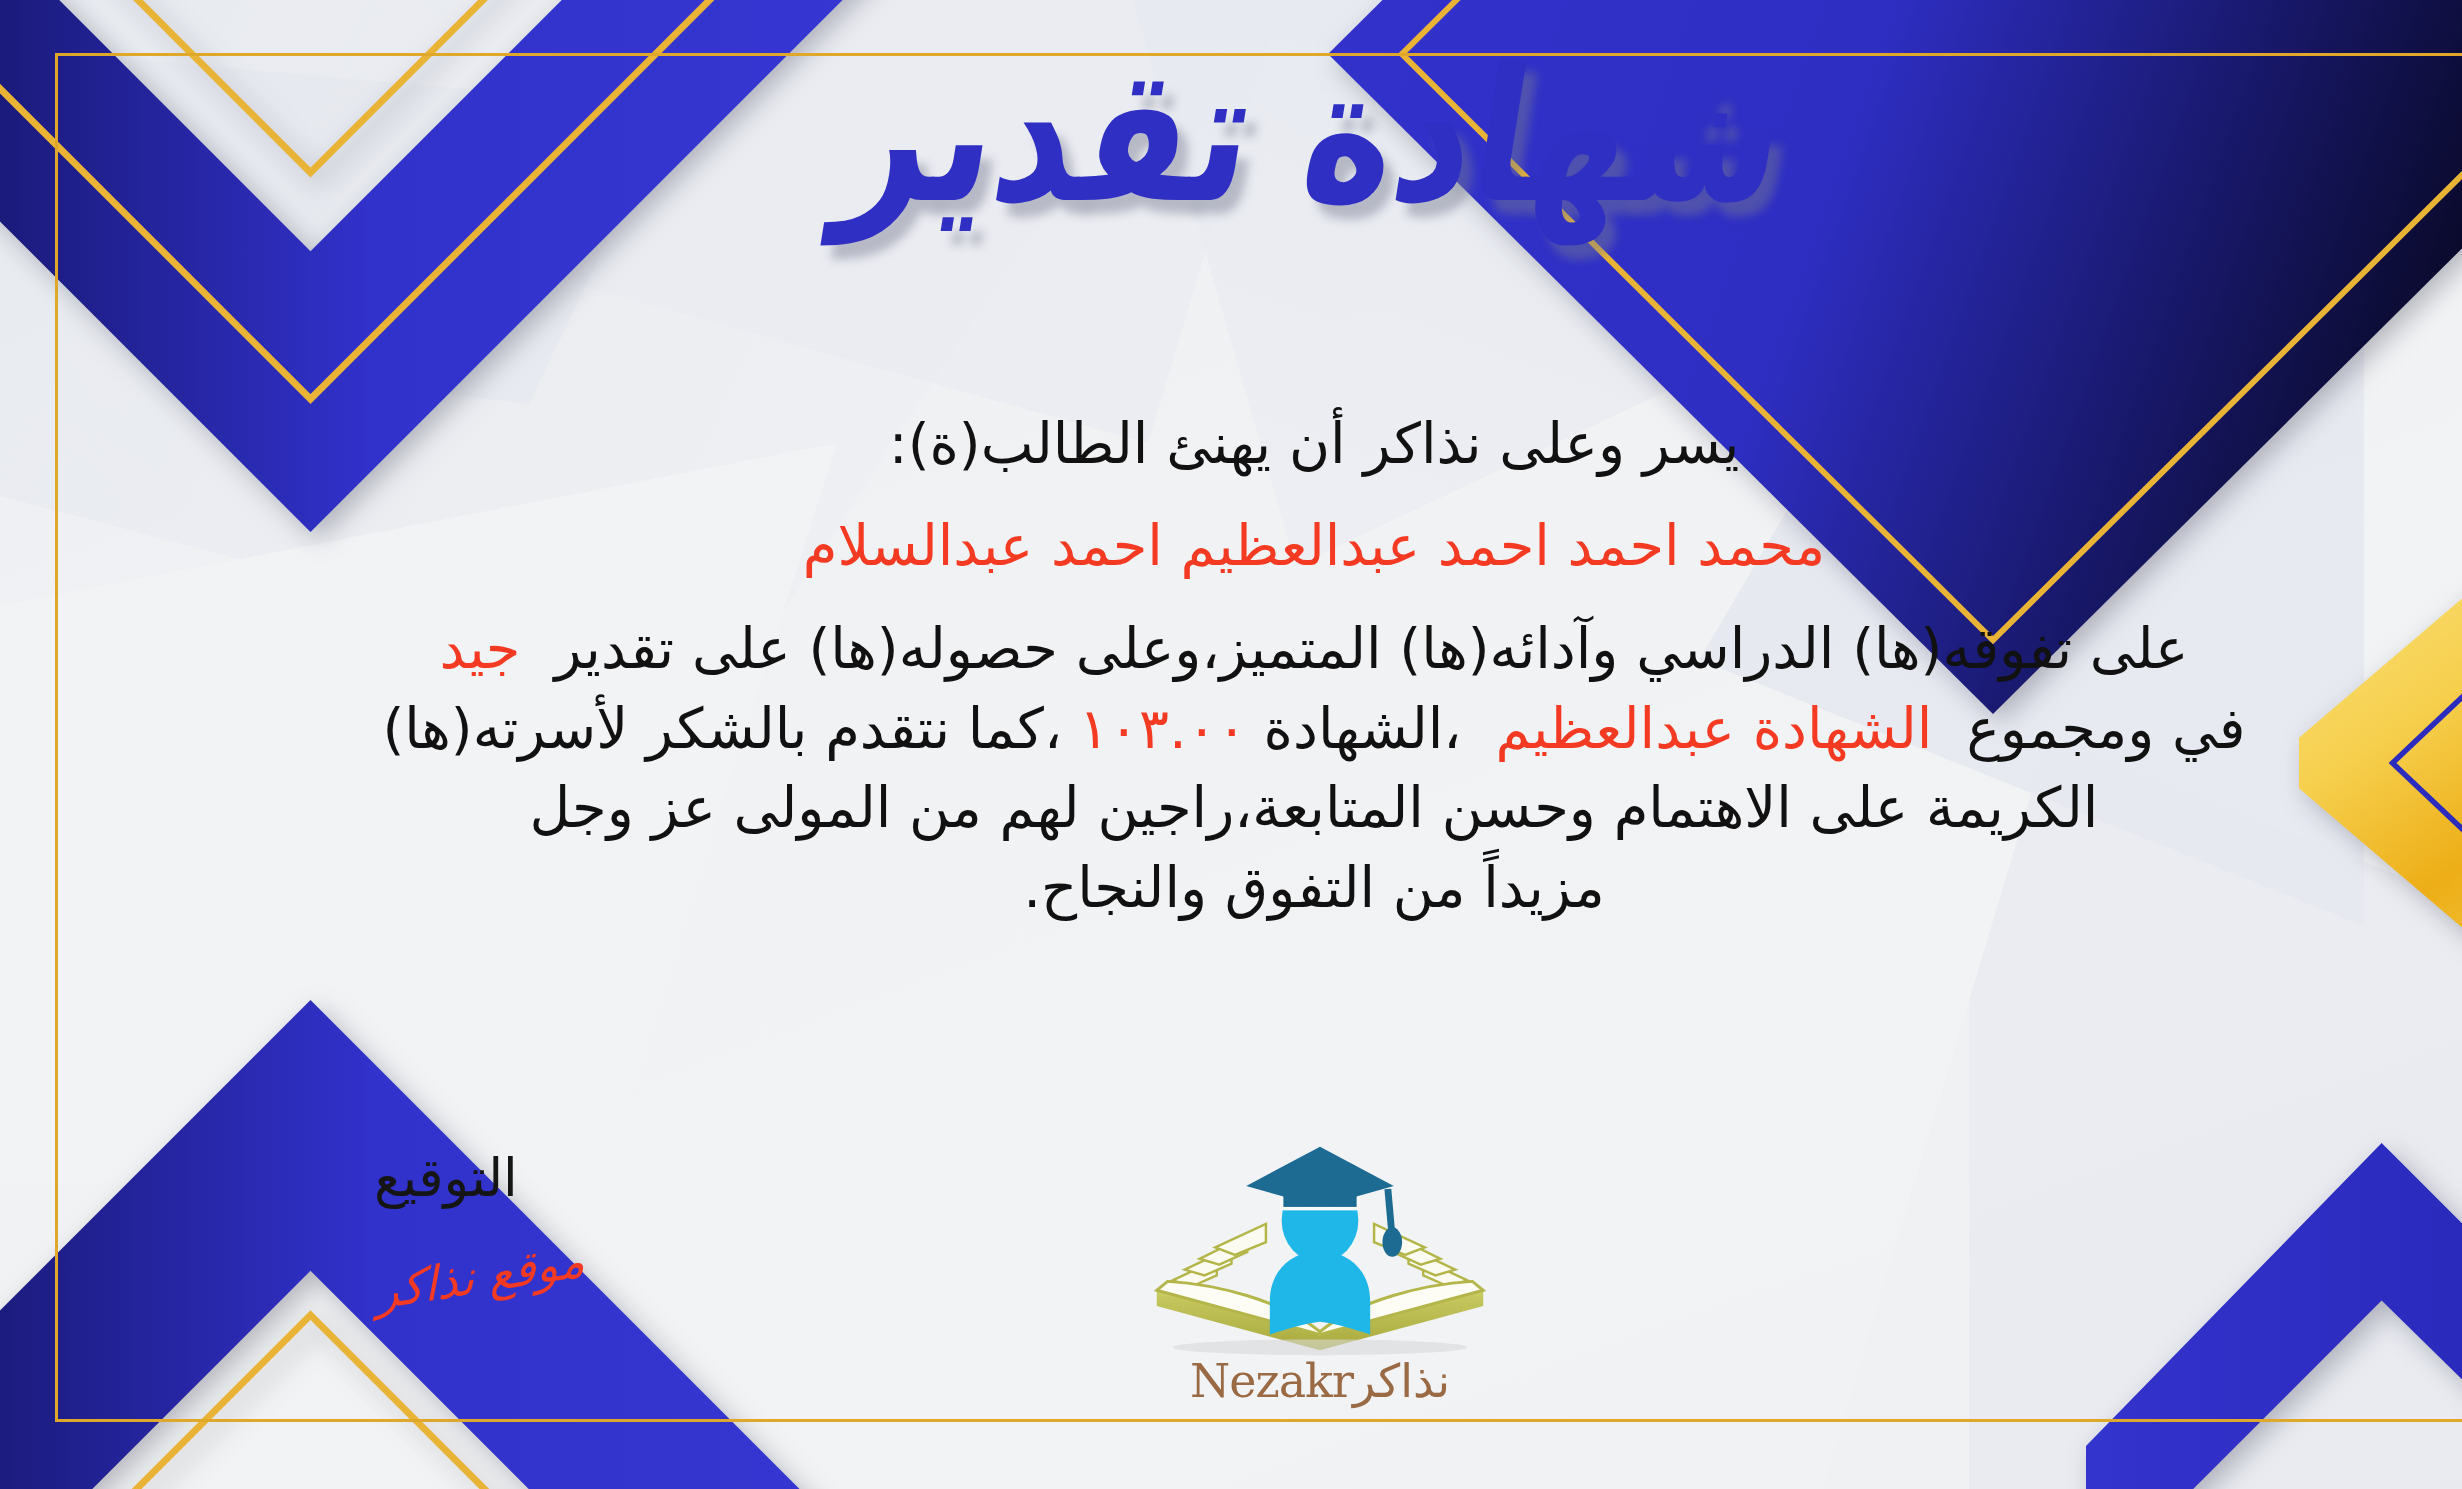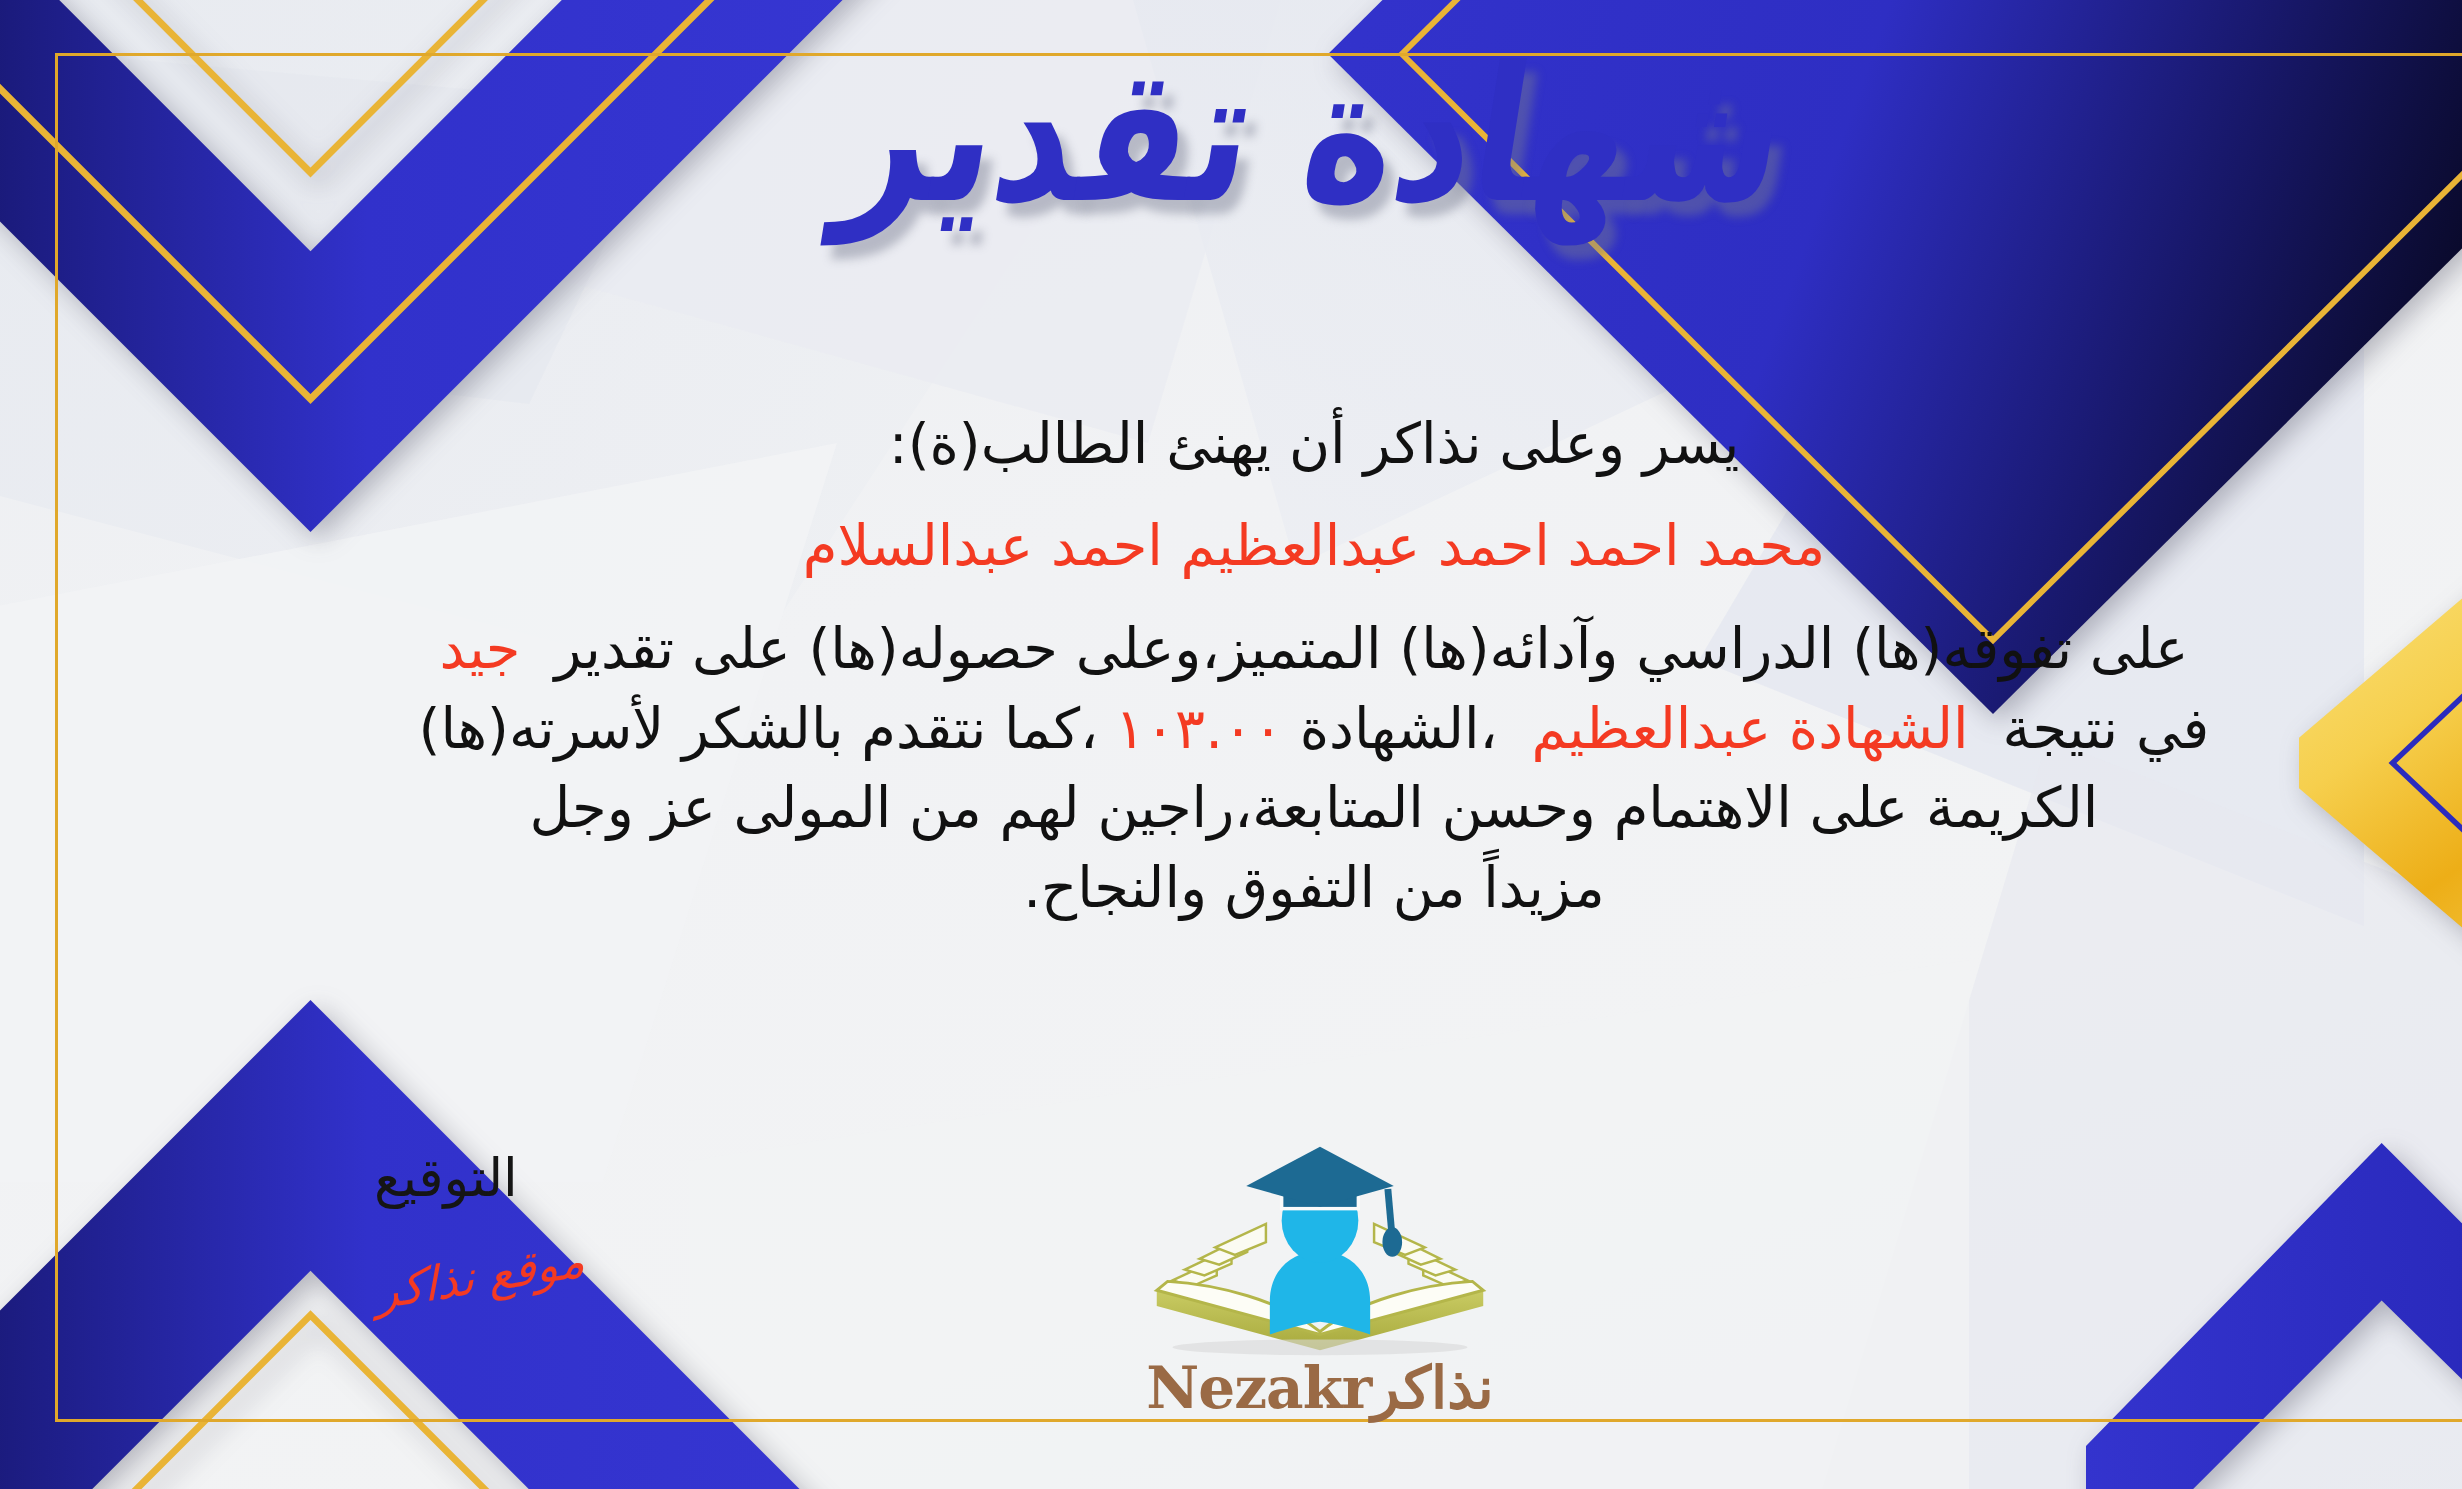--- a/index.html
+++ b/index.html
@@ -155,22 +155,22 @@
   .logo {
     position:absolute;
     left:1118px; top:1128px;
     width:404px; height:325px;
     text-align:center;
   }
   .logo-mark { position:relative; width:404px; height:236px; }
   .logo-text {
     direction:rtl;
     margin-top:-9.8px;
-    font-size:58px;
-    font-weight:bold;
+    font-size:46px;
+    font-weight:normal;
     color:#9a6a45;
     font-family:"DejaVu Serif", serif;
     letter-spacing:-1px;
     white-space:nowrap;
   }
   .logo-text .lat { font-family:"DejaVu Serif", serif; }
 </style>
 </head>
 <body>
 
@@ -264,21 +264,21 @@
 
     <div class="line l2">
       <span class="red">محمد احمد احمد عبدالعظيم احمد عبدالسلام</span>
     </div>
 
     <div class="line l3">
       <span>على تفوقه(ها) الدراسي وآدائه(ها) المتميز،وعلى حصوله(ها) على تقدير</span><span class="gap"></span><span class="red">جيد</span>
     </div>
 
     <div class="line l4">
-      <span>في نتيجة</span><span class="gap"></span><span class="red">الشهادة عبدالعظيم</span><span class="gap"></span><span>،الشهادة</span><span class="gap-sm"></span><span class="red">١٠٣.٠٠</span><span class="gap-sm"></span><span>،كما نتقدم بالشكر لأسرته(ها)</span>
+      <span>في ومجموع</span><span class="gap"></span><span class="red">الشهادة عبدالعظيم</span><span class="gap"></span><span>،الشهادة</span><span class="gap-sm"></span><span class="red">١٠٣.٠٠</span><span class="gap-sm"></span><span>،كما نتقدم بالشكر لأسرته(ها)</span>
     </div>
 
     <div class="line l5">
       <span>الكريمة على الاهتمام وحسن المتابعة،راجين لهم من المولى عز وجل</span>
     </div>
 
     <div class="line l6">
       <span>مزيداً من التفوق والنجاح.</span>
     </div>
   </div>

